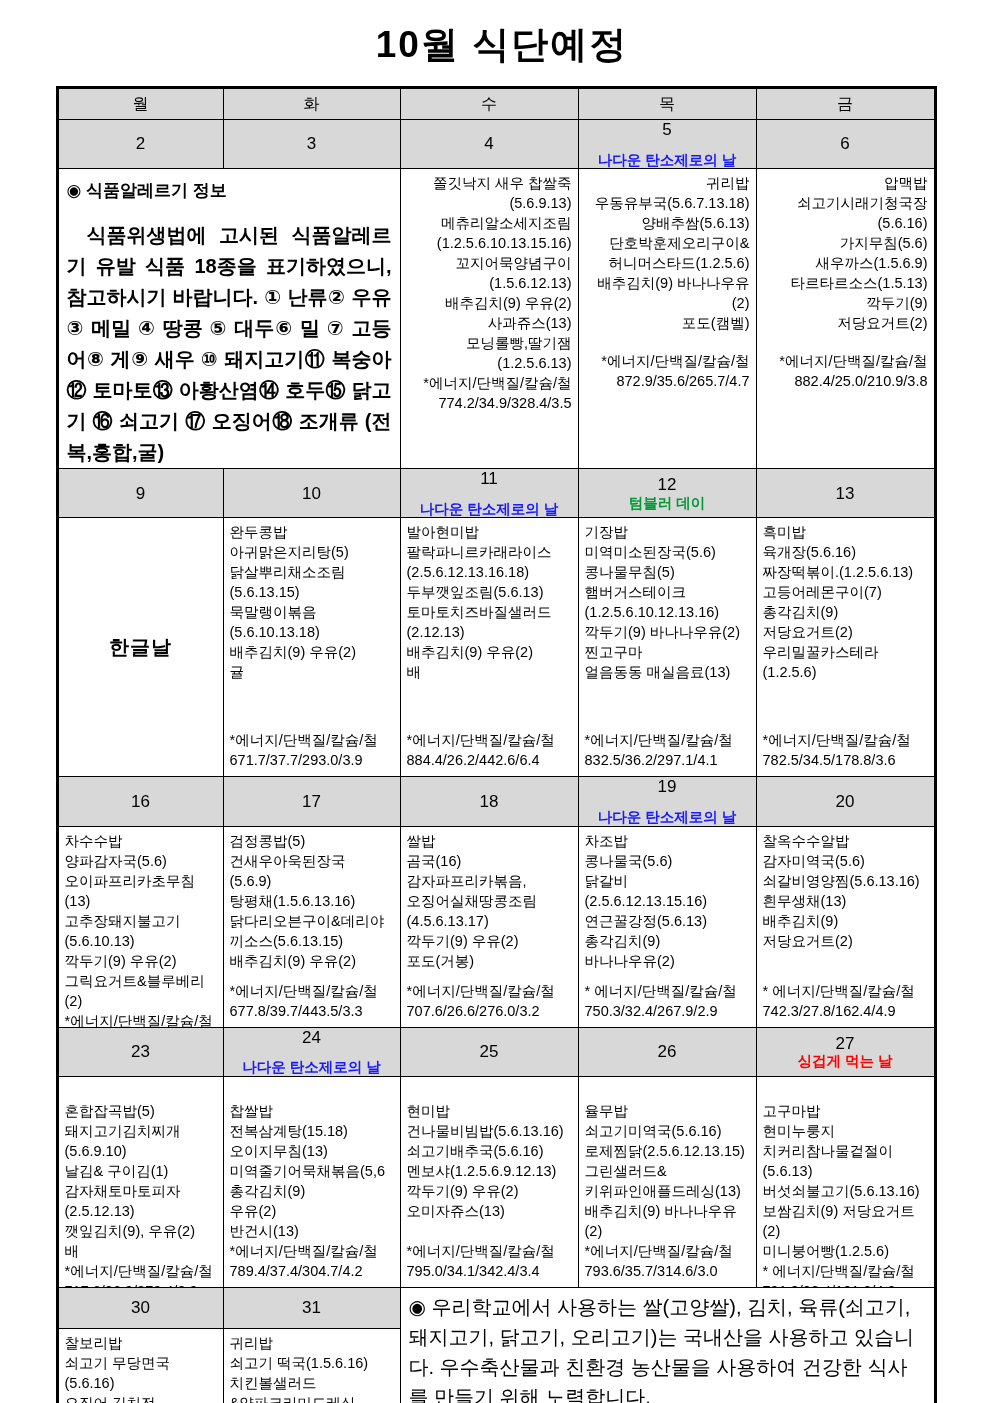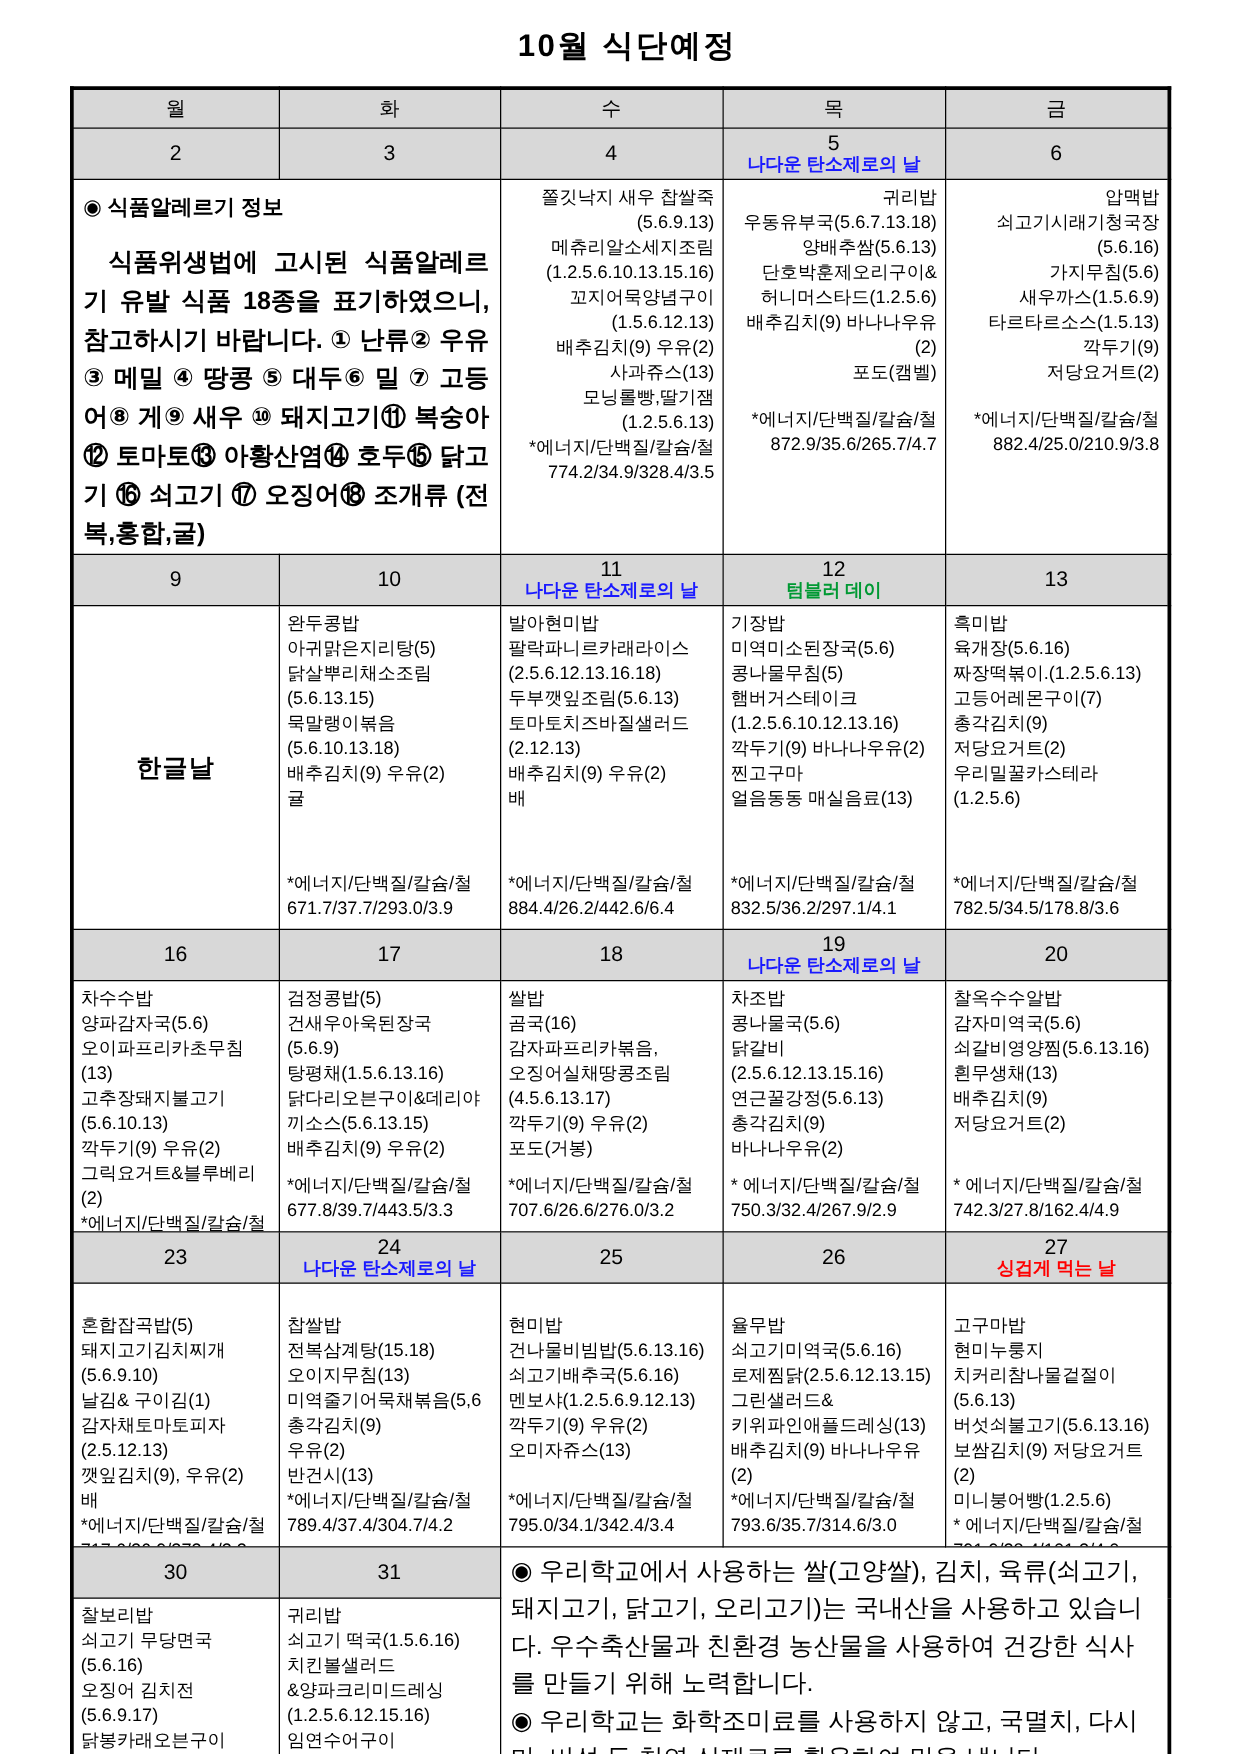--- a/index.html
+++ b/index.html
@@ -1,26 +1,26 @@
 <!DOCTYPE html>
 <html><head>
 <meta charset="utf-8">
 <style>
   html,body{margin:0;padding:0;background:#ffffff;}
   body{width:992px;font-family:"Liberation Sans","DejaVu Sans",sans-serif;color:#000;}
   .page{width:992px;}
-  .page-title{font-size:25px;font-weight:bold;text-align:center;letter-spacing:2px;margin:20px 0 16px 12px;}
+  .page-title{font-size:37px;font-weight:bold;text-align:center;letter-spacing:2px;margin:20px 0 16px 12px;}
   table.menu-table{border-collapse:collapse;table-layout:fixed;width:878px;margin:0 auto;border:3px solid #000;}
   td{border:1px solid #000;vertical-align:top;overflow:hidden;padding:0;}
   
   tr.day-row td{background:#d8d8d8;text-align:center;vertical-align:middle;height:30px;font-size:16px;}
   tr.date-row td{background:#d8d8d8;text-align:center;vertical-align:middle;height:40px;}
   .date-num{font-size:17px;line-height:1.15;}
   .special{font-size:14.5px;font-weight:bold;line-height:1.15;}
-  .special.carbon{color:#1a1aff;}
+  .special.carbon{color:#1a1aff;margin-top:12px;}
   .special.tumbler{color:#009933;}
   .special.lowsalt{color:#ff0000;}
   
   .cell{display:flex;flex-direction:column;padding:4px 6px;box-sizing:border-box;}
   tr.row-m1 .cell{height:228px;text-align:right;}
   tr.row-m2 .cell{height:258px;}
   tr.row-m3 .cell{height:200px;}
   tr.row-m4 .cell{height:190px;margin-top:20px;}
   tr.row-m5 .cell{height:210px;}
   .menu-text{font-size:14.5px;line-height:1.38;white-space:pre-line;}

